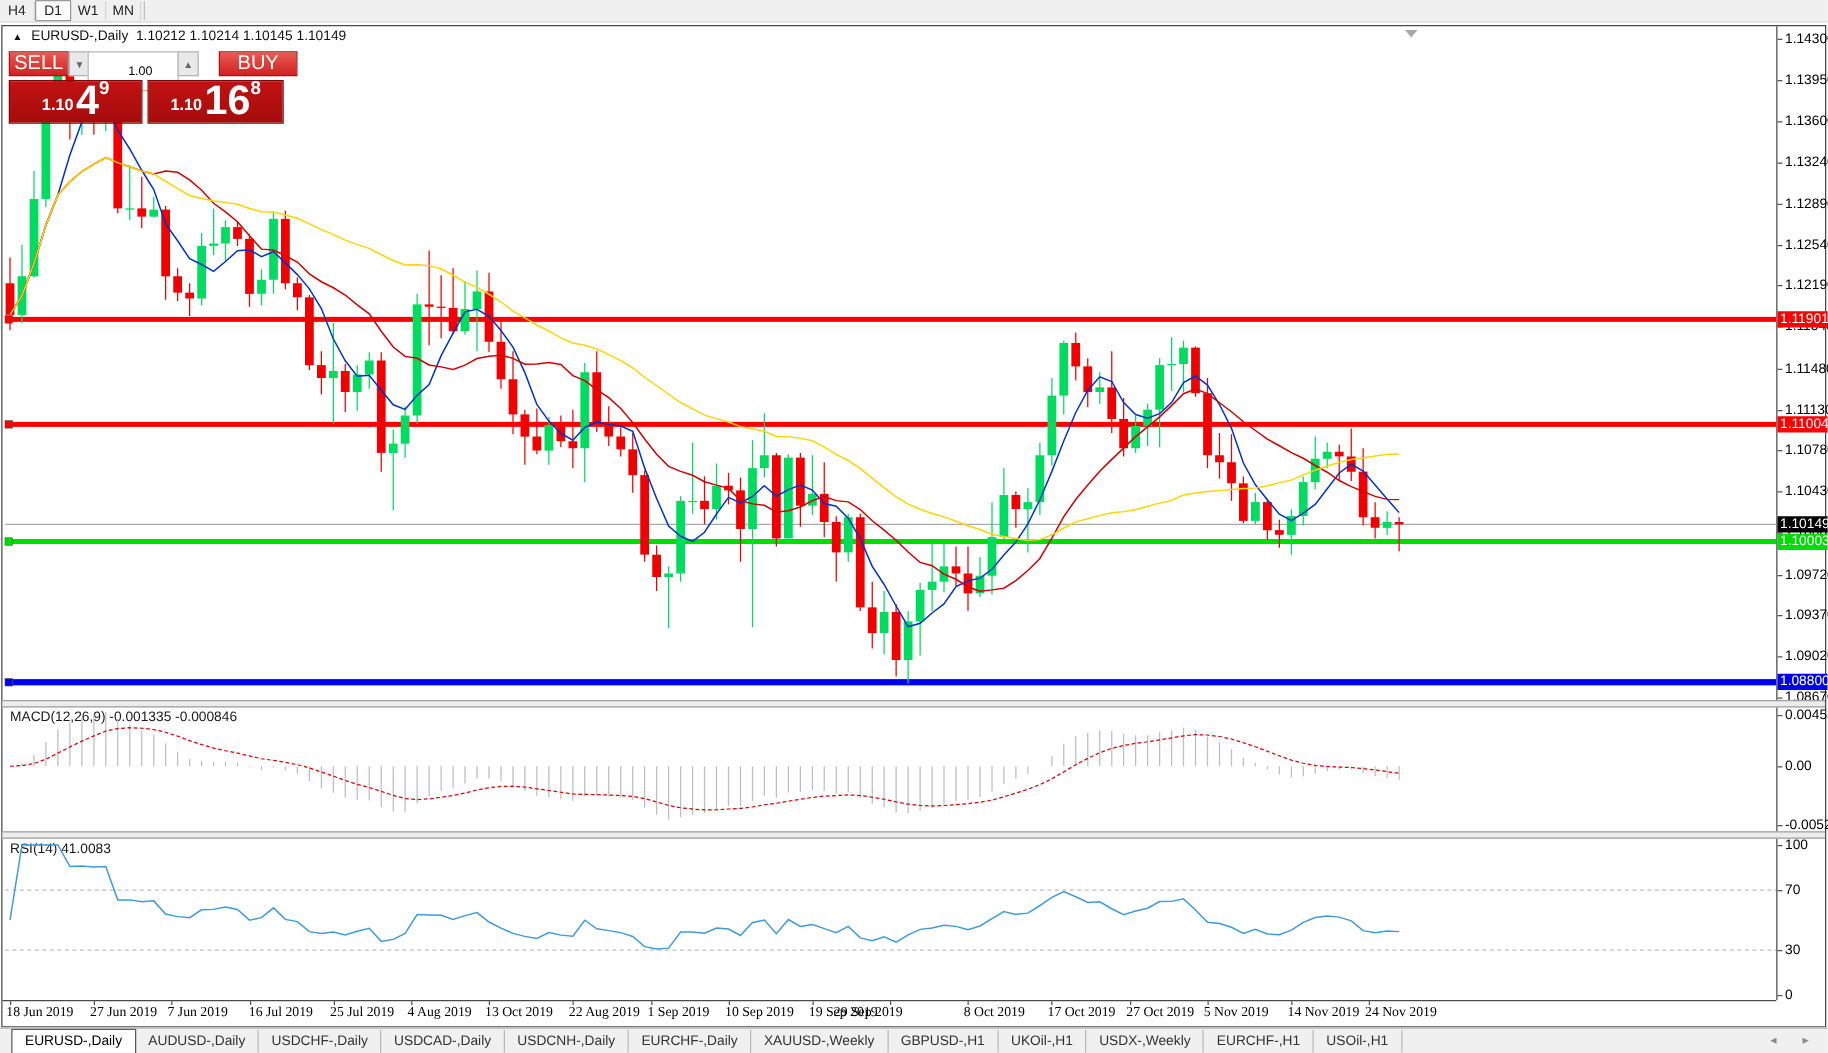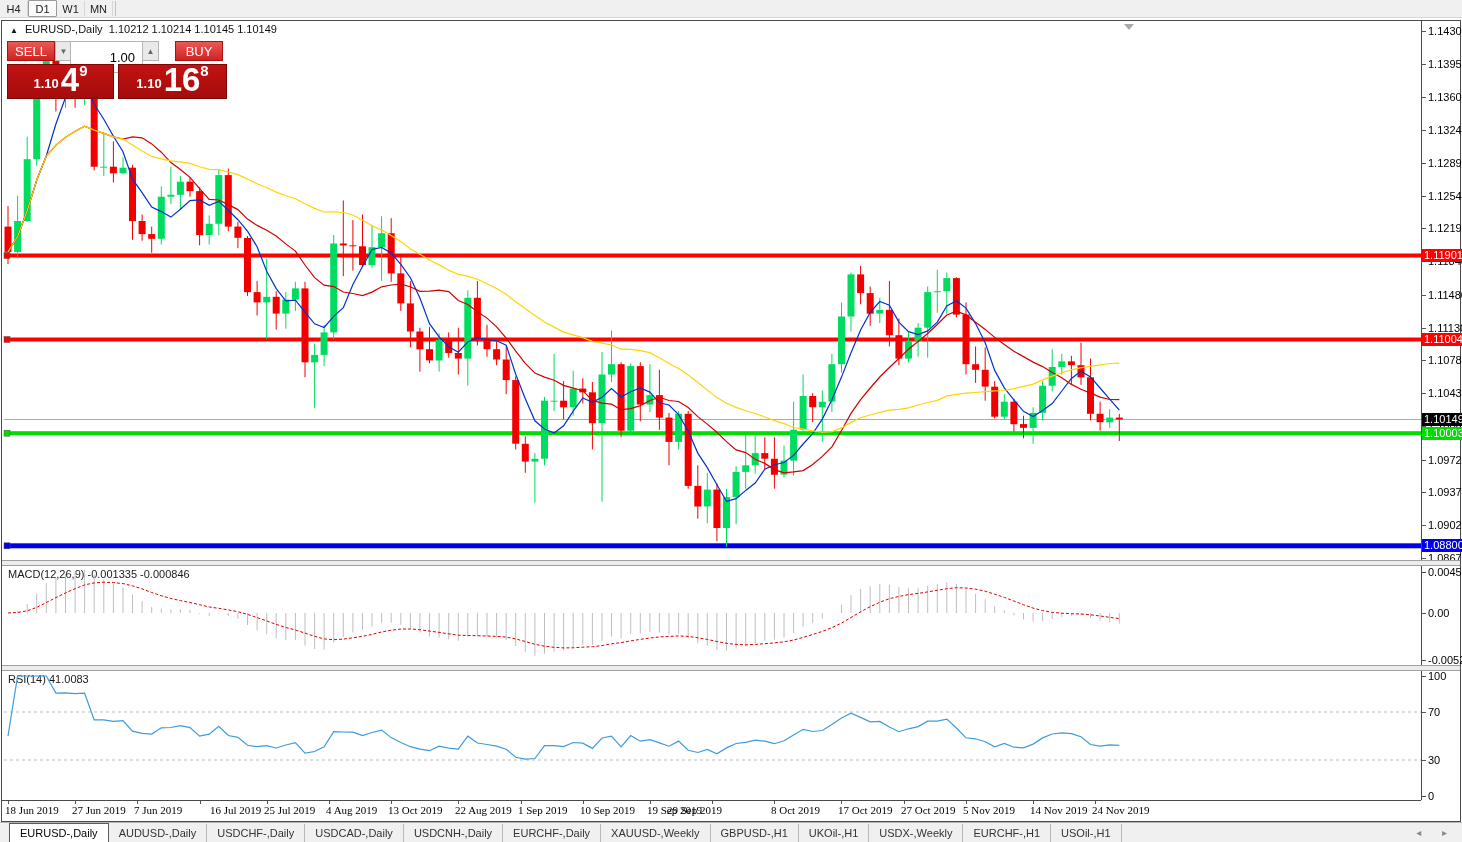--- a/index.html
+++ b/index.html
@@ -25,25 +25,25 @@
   .splitter{left:2px;width:1458px;height:4px;background:#ececec;border-top:1px solid #9f9f9f;border-bottom:1px solid #9f9f9f;box-sizing:content-box;}
   #macd-panel{left:2px;top:565px;width:1419px;height:100px;}
   #rsi-panel{left:2px;top:670px;width:1419px;height:128px;}
   .ind-label{position:absolute;left:6px;top:3px;font-size:11px;color:#1a1a1a;white-space:nowrap;}
   
   #sym-header{left:10px;top:23px;font-size:11px;color:#111;white-space:nowrap;}
   #sym-header .tri{font-size:8px;margin-right:4px;}
   
   #trade-panel{left:7px;top:41px;width:220px;height:67px;}
   .tp-btn{position:absolute;height:20px;background:linear-gradient(#ea5a52,#cf2323);color:#fff;
-    font-size:13px;display:flex;align-items:center;justify-content:center;border:1px solid #a81414;box-sizing:border-box;}
+    font-size:16px;display:flex;align-items:center;justify-content:center;border:1px solid #a81414;box-sizing:border-box;}
   .spin{position:absolute;top:0;width:17px;height:20px;background:#e9e9e9;border:1px solid #b5b5b5;
     box-sizing:border-box;color:#666;font-size:8px;display:flex;align-items:center;justify-content:center;}
   #vol-input{position:absolute;left:63px;top:0;width:73px;height:32px;border:1px solid #b5b5b5;
-    box-sizing:border-box;background:#fff;font-size:13px;text-align:right;padding-right:7px;font-family:inherit;}
+    box-sizing:border-box;background:#fff;font-size:10px;text-align:right;padding-right:20px;font-family:inherit;}
   .big-box{position:absolute;top:23px;height:35px;background:linear-gradient(#c21212,#a50c0c);
     border:1px solid #7e0606;box-sizing:border-box;color:#fff;display:flex;align-items:flex-end;justify-content:center;padding-bottom:3px;}
   .big-box .sm{font-size:13px;font-weight:bold;margin:0 2px 4px 0;}
   .big-box .lg{font-size:33px;font-weight:bold;line-height:30px;}
   .big-box .sup{font-size:15px;font-weight:bold;margin-bottom:16px;}
   
   #date-row{left:2px;top:800px;width:1419px;height:19px;border-top:1px solid #4a4a4a;font-size:11px;color:#000;}
   .dlbl{position:absolute;top:3px;white-space:nowrap;font-family:Liberation Serif, serif;}
   .dtick{position:absolute;top:0;width:1px;height:3px;background:#555;}
   
@@ -426,21 +426,21 @@
   <span class="tri">▲</span>
   <span>EURUSD-,Daily</span>&nbsp;
   <span>1.10212 1.10214 1.10145 1.10149</span>
 </div>
 
 <div id="trade-panel" class="abs">
   <div class="tp-btn" style="left:0;top:0;width:48px;">SELL</div>
   <div class="spin" style="left:48px;">▼</div>
   <input id="vol-input" value="1.00" style="">
   <div class="spin" style="left:135px;">▲</div>
-  <div class="tp-btn" style="left:168px;top:0;width:48px;">BUY</div>
+  <div class="tp-btn" style="left:168px;top:0;width:63px;">BUY</div>
   <div class="big-box" style="left:0;width:107px;">
     <span class="sm">1.10</span>
     <span class="lg">4</span>
     <span class="sup">9</span>
   </div>
   <div class="big-box" style="left:111px;width:109px;">
     <span class="sm">1.10</span>
     <span class="lg">16</span>
     <span class="sup">8</span>
   </div>
@@ -586,21 +586,21 @@
   </div>
 
 <div id="date-row" class="abs">
     <div class="dtick" style="left:6px"></div>
     <div class="dlbl" style="left:3px">18 Jun 2019</div>
     <div class="dtick" style="left:73px"></div>
     <div class="dlbl" style="left:70px">27 Jun 2019</div>
     <div class="dtick" style="left:135px"></div>
     <div class="dlbl" style="left:132px">7 Jun 2019</div>
     <div class="dtick" style="left:198px"></div>
-    <div class="dlbl" style="left:208px">16 Jul 2019</div>
+    <div class="dlbl" style="left:197px">16 Jul 2019</div>
     <div class="dtick" style="left:265px"></div>
     <div class="dlbl" style="left:262px">25 Jul 2019</div>
     <div class="dtick" style="left:327px"></div>
     <div class="dlbl" style="left:324px">4 Aug 2019</div>
     <div class="dtick" style="left:389px"></div>
     <div class="dlbl" style="left:386px">13 Oct 2019</div>
     <div class="dtick" style="left:456px"></div>
     <div class="dlbl" style="left:453px">22 Aug 2019</div>
     <div class="dtick" style="left:519px"></div>
     <div class="dlbl" style="left:516px">1 Sep 2019</div>

